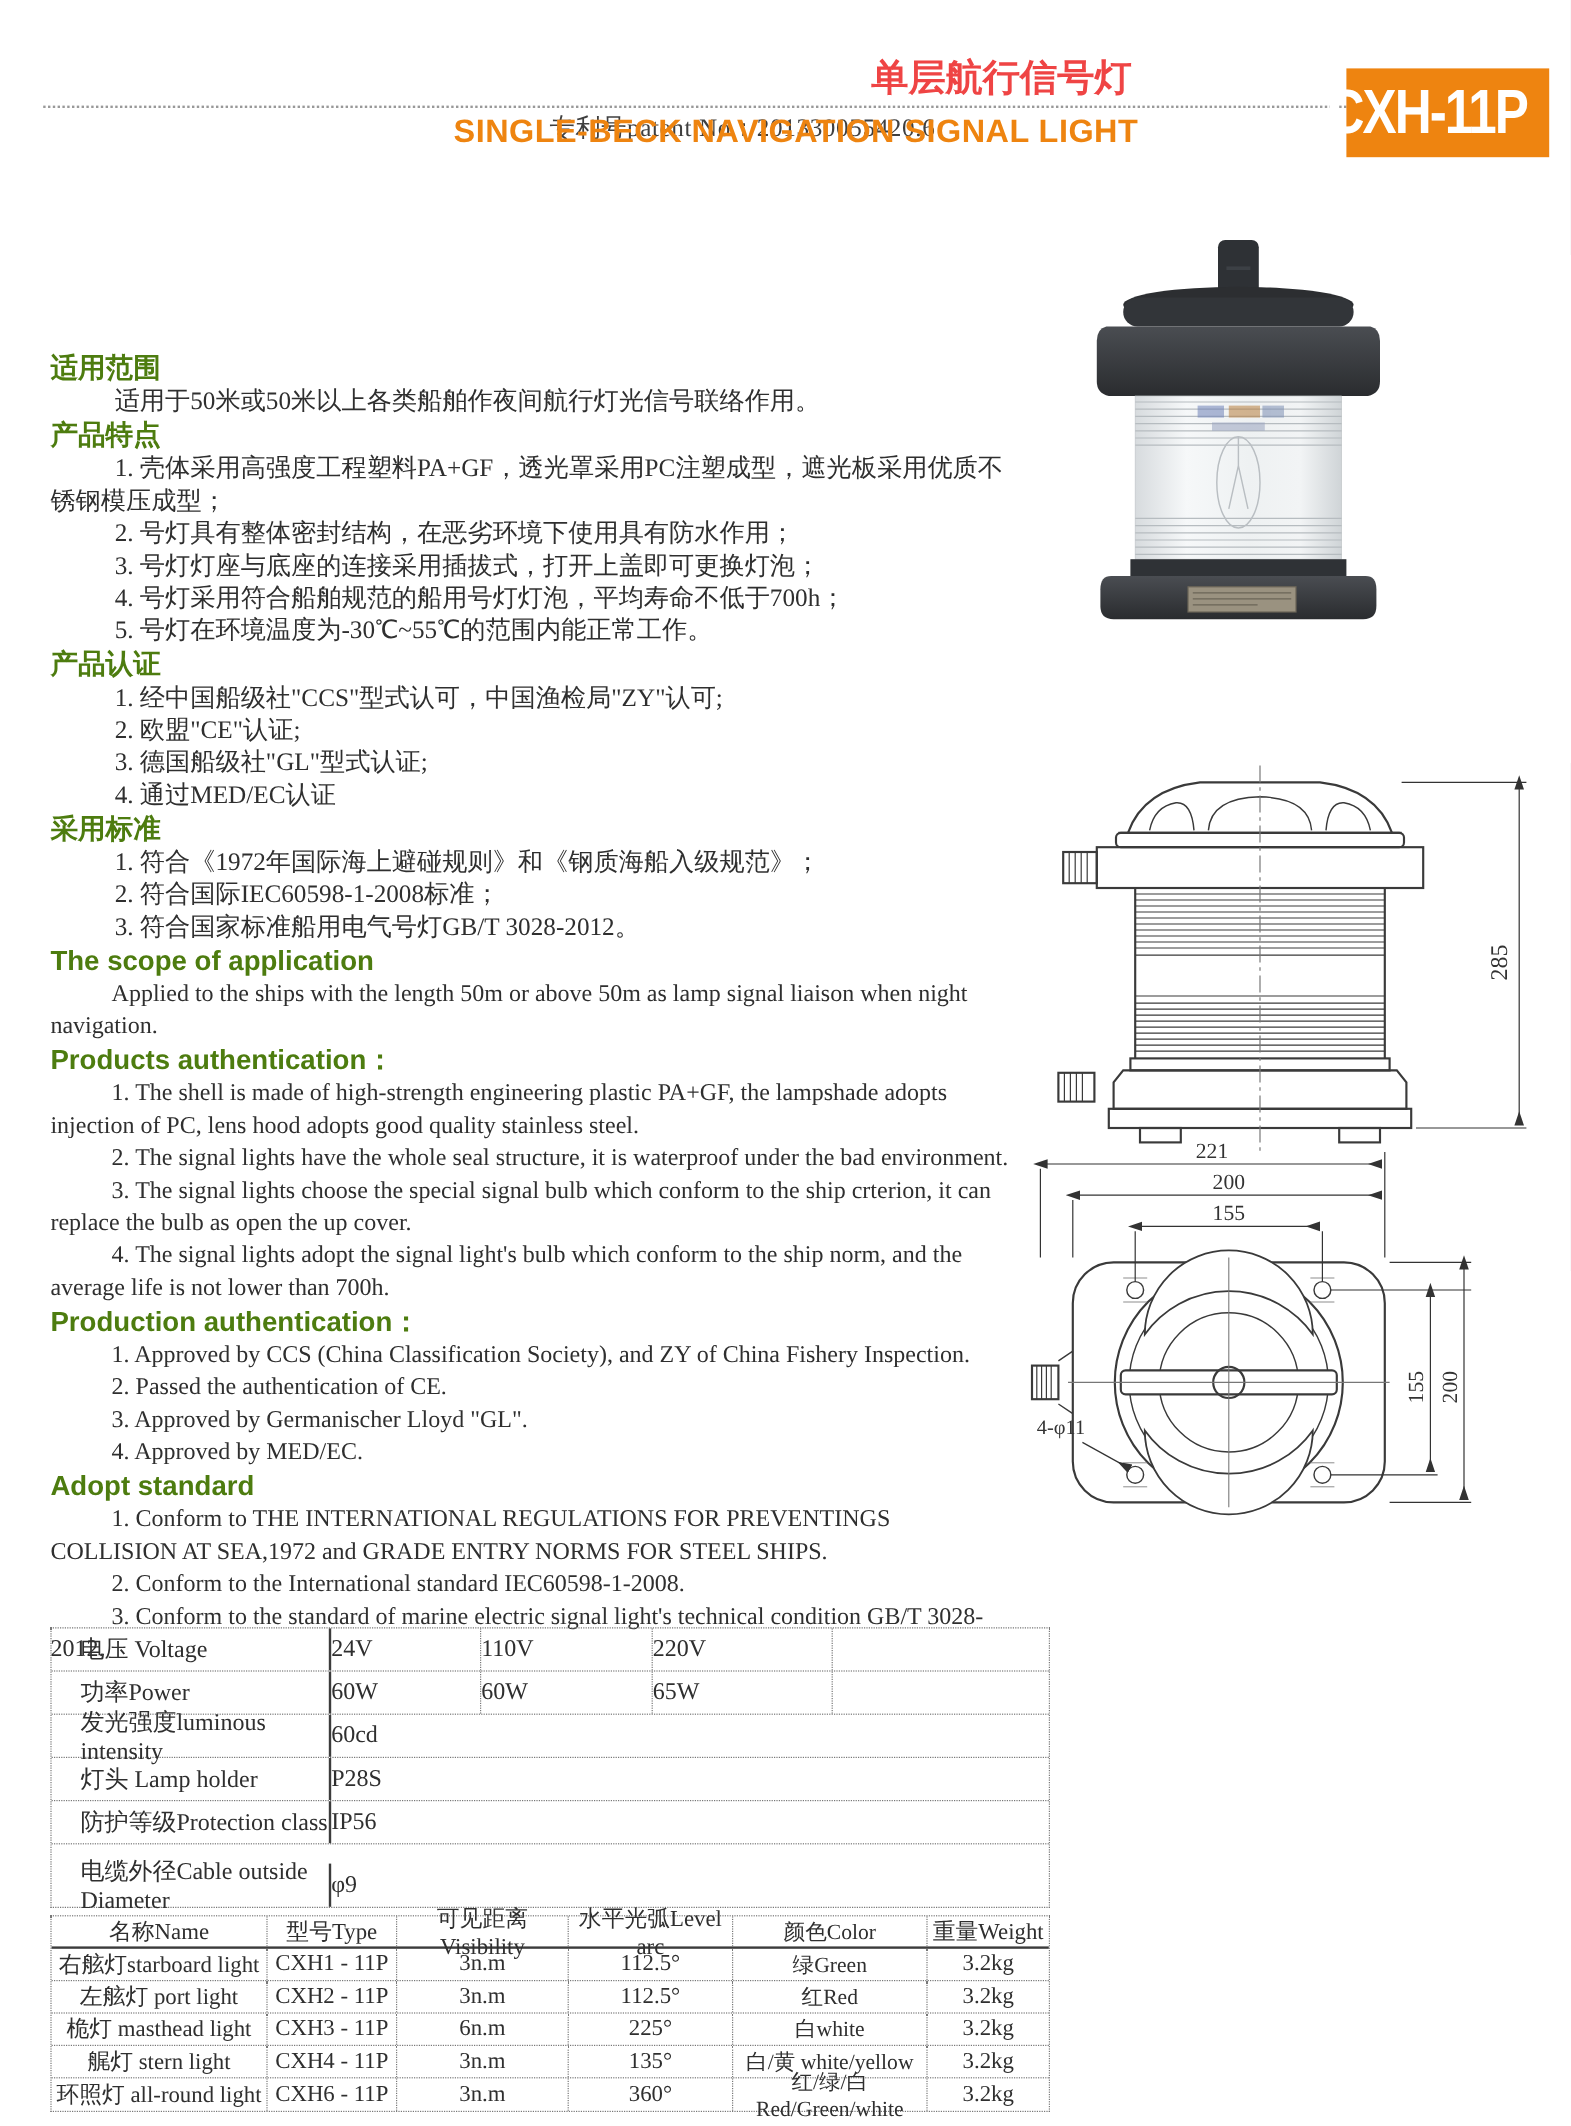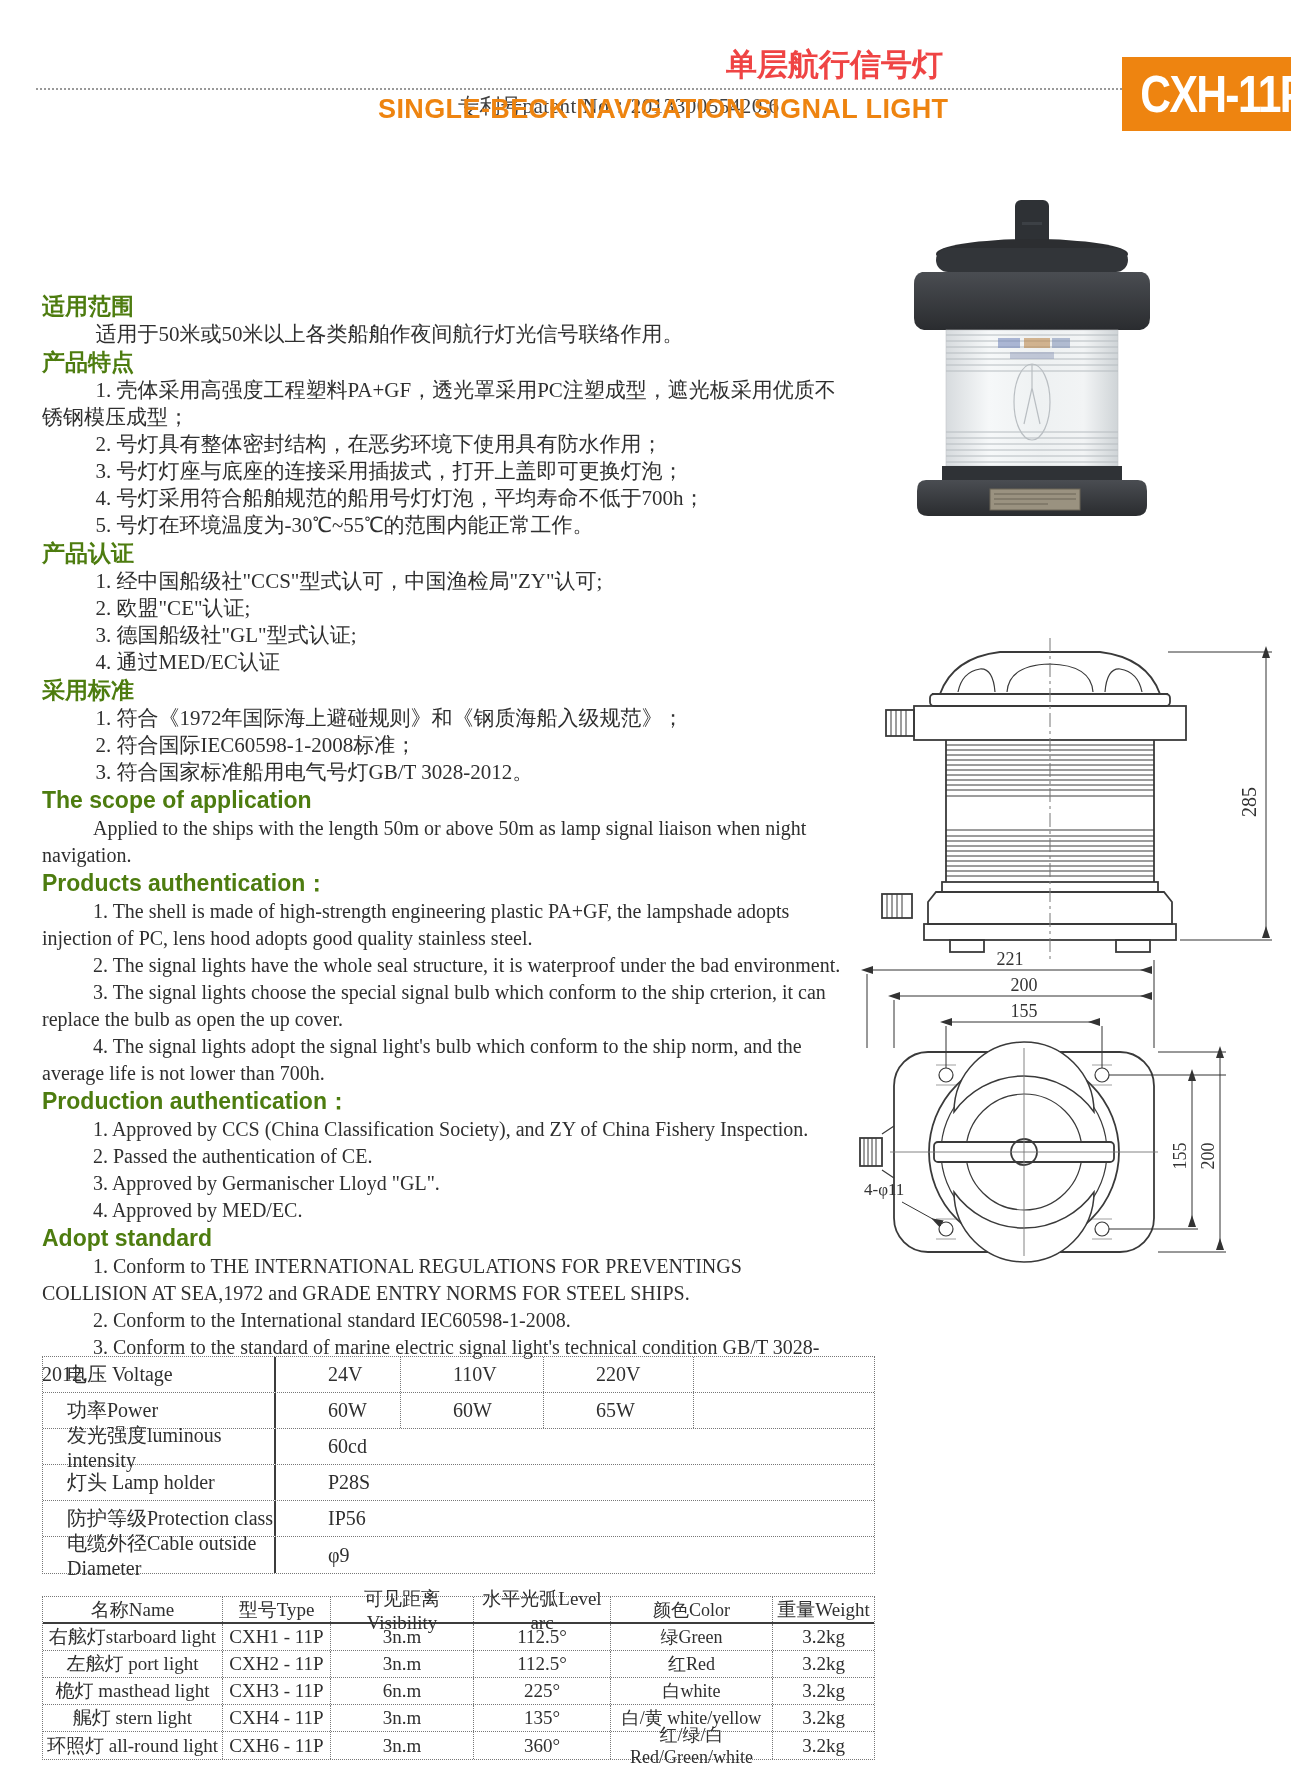--- a/index.html
+++ b/index.html
@@ -8,43 +8,43 @@
           overflow:hidden; font-family:"Liberation Serif", serif; color:#2f2f2f; margin:0 auto; }
 
   
   .patent  { position:absolute; left:458px; top:50px; font-size:21px; color:#3f3f3f; letter-spacing:.5px;margin-top:42px; }
   .title-cn{ position:absolute; left:726px; top:44px; font-size:31px; font-weight:bold;
              font-family:"Liberation Sans", sans-serif; color:#ef4444; }
   .rule    { position:absolute; left:36px; top:88px; width:1086px; border-top:2px dotted #999; }
   .title-en{ position:absolute; left:378px; top:94px; font-size:27px; font-weight:bold;
              font-family:"Liberation Sans", sans-serif; color:#ee8410; letter-spacing:.4px; }
   .badge   { position:absolute; left:1122px; top:57px; width:169px; height:74px; background:#ee8410;
-             display:flex; align-items:center; justify-content:flex-start; }
+             display:flex; align-items:center; justify-content:flex-end; }
   .badge span{ color:#fff; font-family:"Liberation Sans", sans-serif; font-weight:bold;
              font-size:52px; letter-spacing:-2px; transform:scaleX(.82); white-space:nowrap; }
 
   
   .content { position:absolute; left:42px; top:292px; width:800px; }
   .content h3 { font-family:"Liberation Sans", sans-serif; font-weight:bold; color:#4d7c0f;
                 font-size:23px; line-height:27px; margin:1px 0; }
   .ln   { font-size:21px; line-height:27px; text-indent:2.55em; color:#2f2f2f; }
   .en   { font-size:20px; }
 
   
   .photo        { position:absolute; left:898px; top:192px; }
   .drawing-side { position:absolute; left:880px; top:636px; }
   .drawing-bot  { position:absolute; left:858px; top:952px; }
   svg text { font-family:"Liberation Serif", serif; fill:#333; }
 
   
   .t1 { position:absolute; left:42px; top:1356px; width:833px; border:1px dotted #777; font-size:20px; }
   .t1 .row { display:flex; height:36px; border-bottom:1px dotted #777; }
-  .t1 .row:last-child { border-bottom:none; }
+  .t1 .row:last-child { border-bottom:none;margin-top:16px; }
   .t1 .lab { width:233px; border-right:2px solid #3c3c3c; padding-left:24px; display:flex; align-items:center; }
-  .t1 .val { padding-left:52px; display:flex; align-items:center; }
+  .t1 .val { display:flex; align-items:center; }
   .t1 .v1 { width:125px; border-right:1px dotted #777; }
   .t1 .v2 { width:143px; border-right:1px dotted #777; }
   .t1 .v3 { width:150px; border-right:1px dotted #777; }
   .t1 .vrest { flex:1; }
   .t1 .vfull { flex:1; }
 
   
   .t2 { position:absolute; left:42px; top:1596px; width:833px; border:1px dotted #777; font-size:19px; }
   .t2 .row { display:flex; height:27px; border-bottom:1px dotted #777; }
   .t2 .row.head { border-bottom:2px solid #3c3c3c; }

